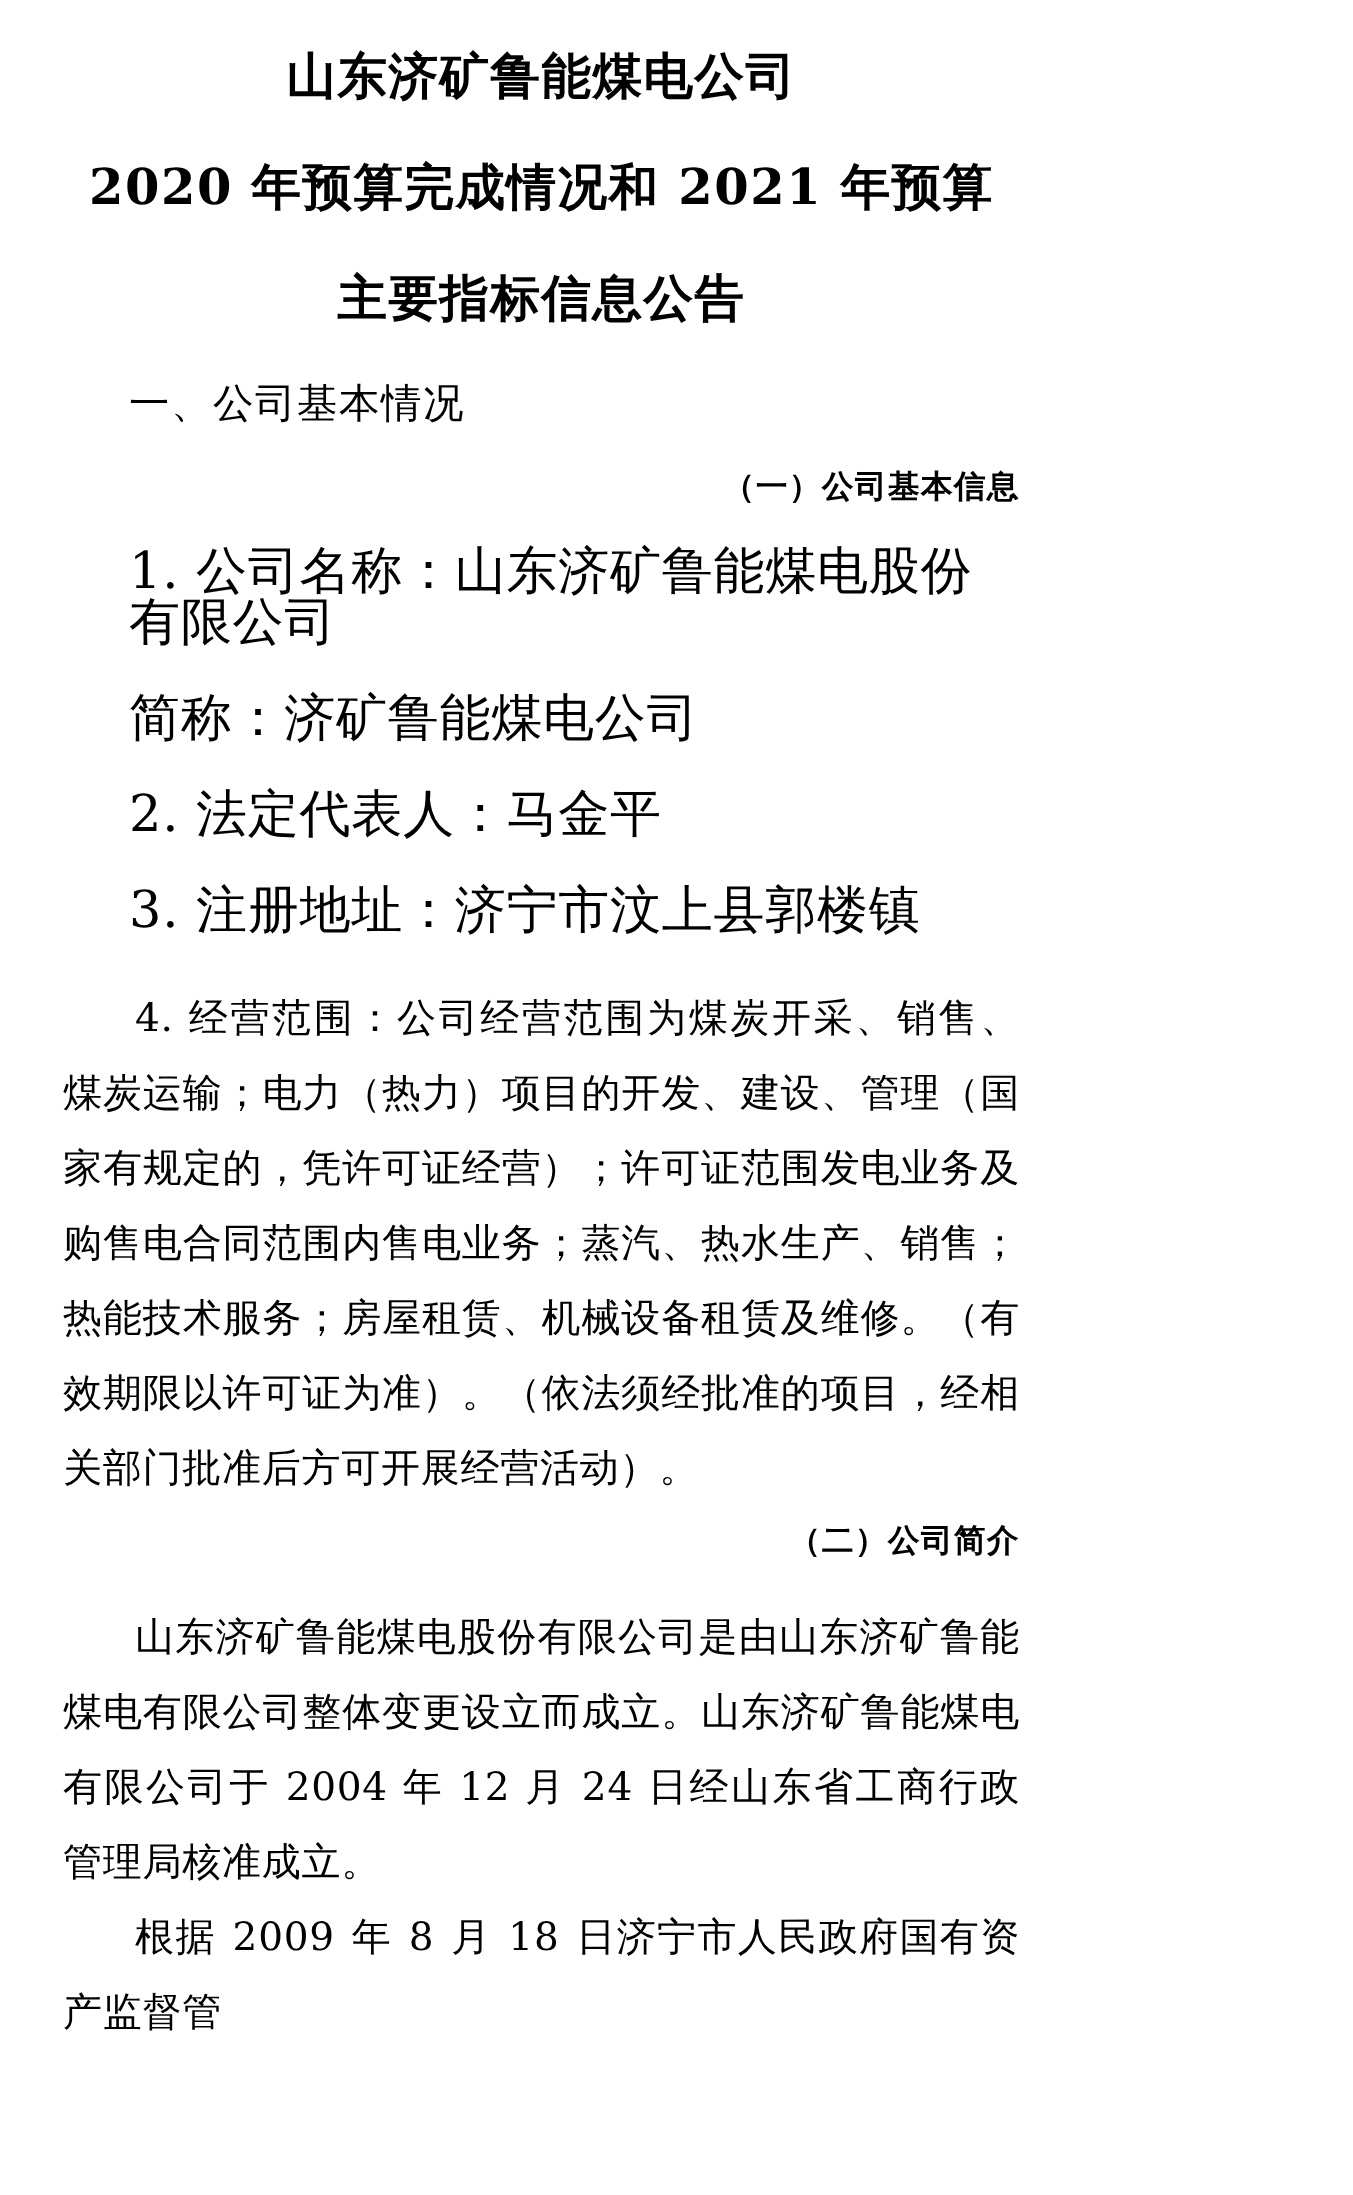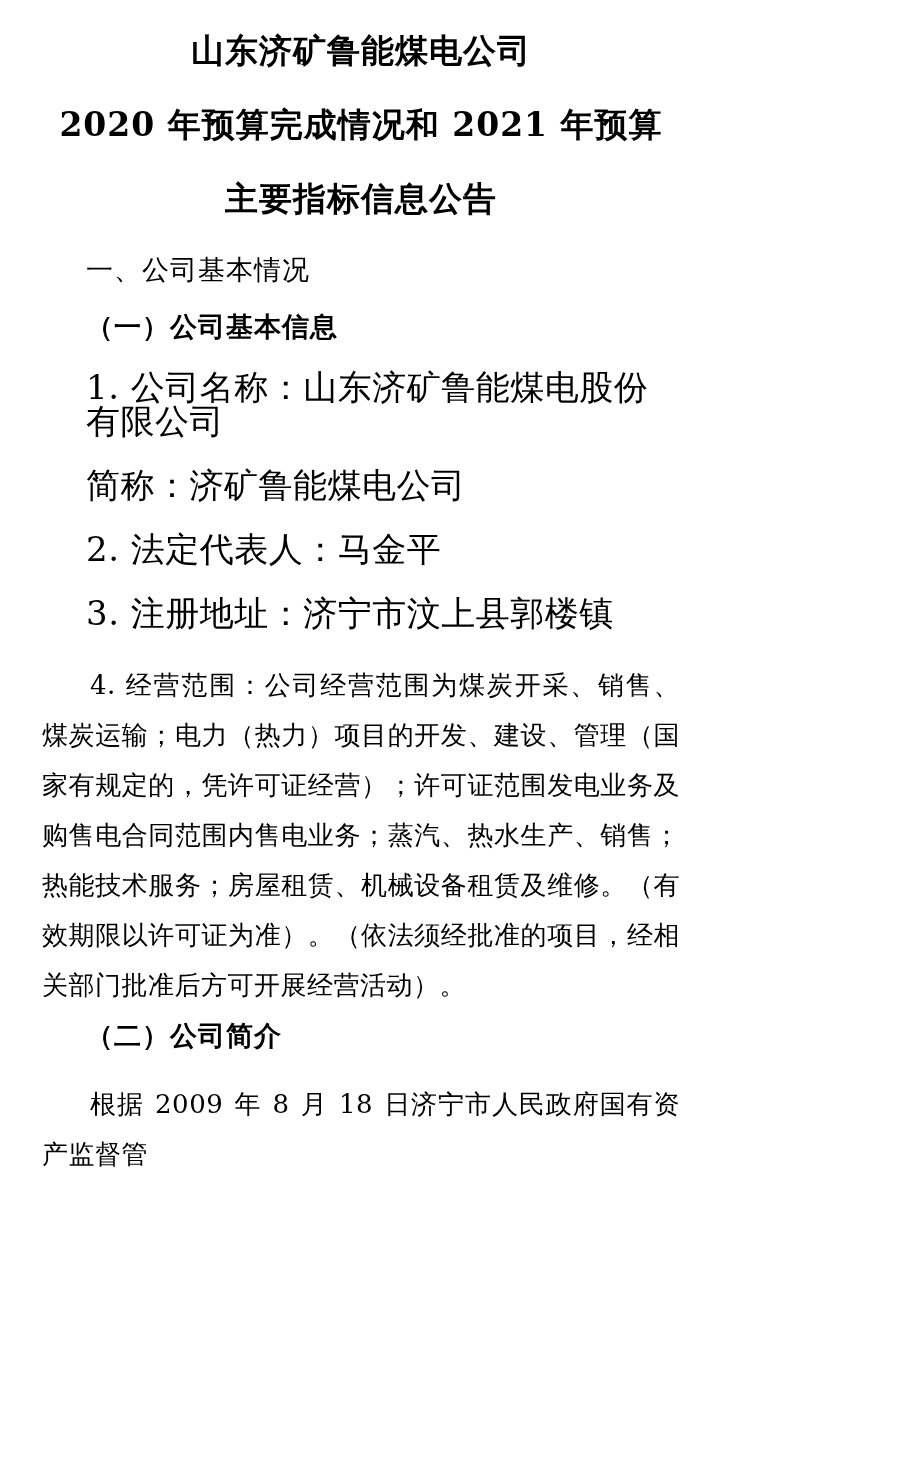--- a/index.html
+++ b/index.html
@@ -37,25 +37,26 @@
   .h-sec {
     font-weight: normal;
     font-size: 27px;
     line-height: 1.0;
     margin: 0 0 30px 0;
     padding-left: 44px;
     letter-spacing: 1px;
   }
   .h-sub {
     font-weight: bold;
-    font-size: 27px;
+    font-size: 21px;
     line-height: 1.0;
     margin: 0 0 30px 0;
     padding-left: 44px;
     letter-spacing: 1px;
+    text-align: right;
   }
   .para {
     font-size: 34px;
     line-height: 1.0;
     margin: 0 0 30px 0;
     padding-left: 44px;
     letter-spacing: 0.5px;
   }
   .para-just {
     font-size: 26px;
@@ -94,16 +95,17 @@
   <div class="para">2. 法定代表人：马金平</div>
   <div class="para">3. 注册地址：济宁市汶上县郭楼镇</div>
 
   <div class="para-just">4. 经营范围：公司经营范围为煤炭开采、销售、煤炭运输；电力（热力）项目的开发、建设、管理（国家有规定的，凭许可证经营）；许可证范围发电业务及购售电合同范围内售电业务；蒸汽、热水生产、销售；热能技术服务；房屋租赁、机械设备租赁及维修。（有效期限以许可证为准）。（依法须经批准的项目，经相关部门批准后方可开展经营活动）。</div>
 
   <div class="block-gap"></div>
 
 
   <div class="h-sub">（二）公司简介</div>
 
+  <div class="para-just">山东济矿鲁能煤电股份有限公司是由山东济矿鲁能煤电有限公司整体变更设立而成立。山东济矿鲁能煤电有限公司于 2004 年 12 月 24 日经山东省工商行政管理局核准成立。</div>
 
   <div class="para-just spaced">根据 2009 年 8 月 18 日济宁市人民政府国有资产监督管</div>
 
 </div>
 
 </body></html>

